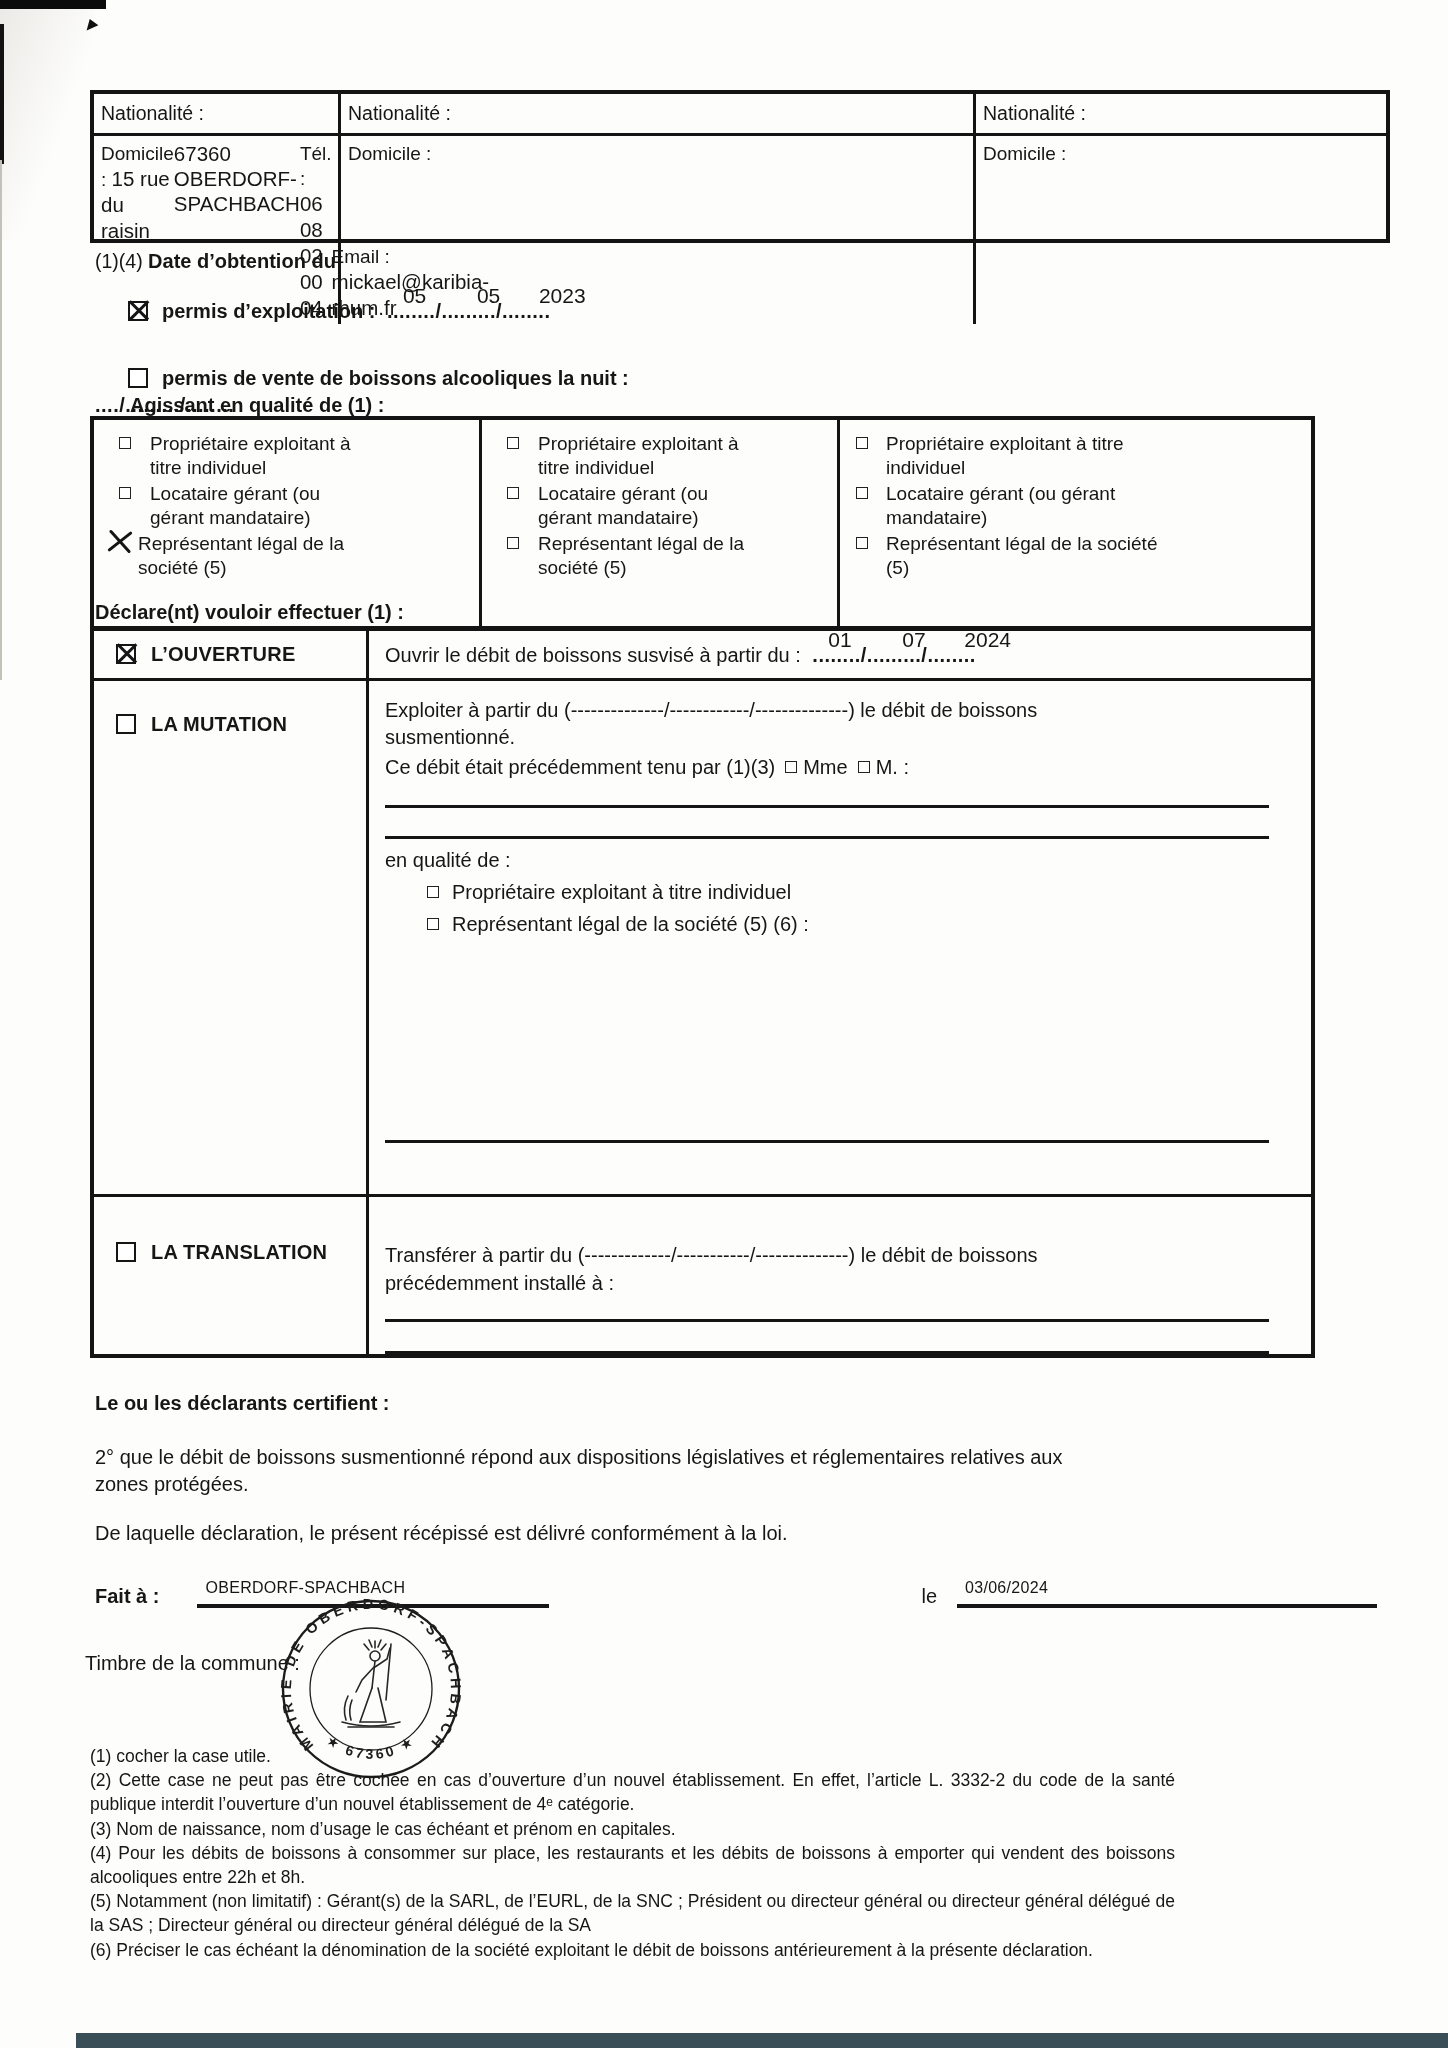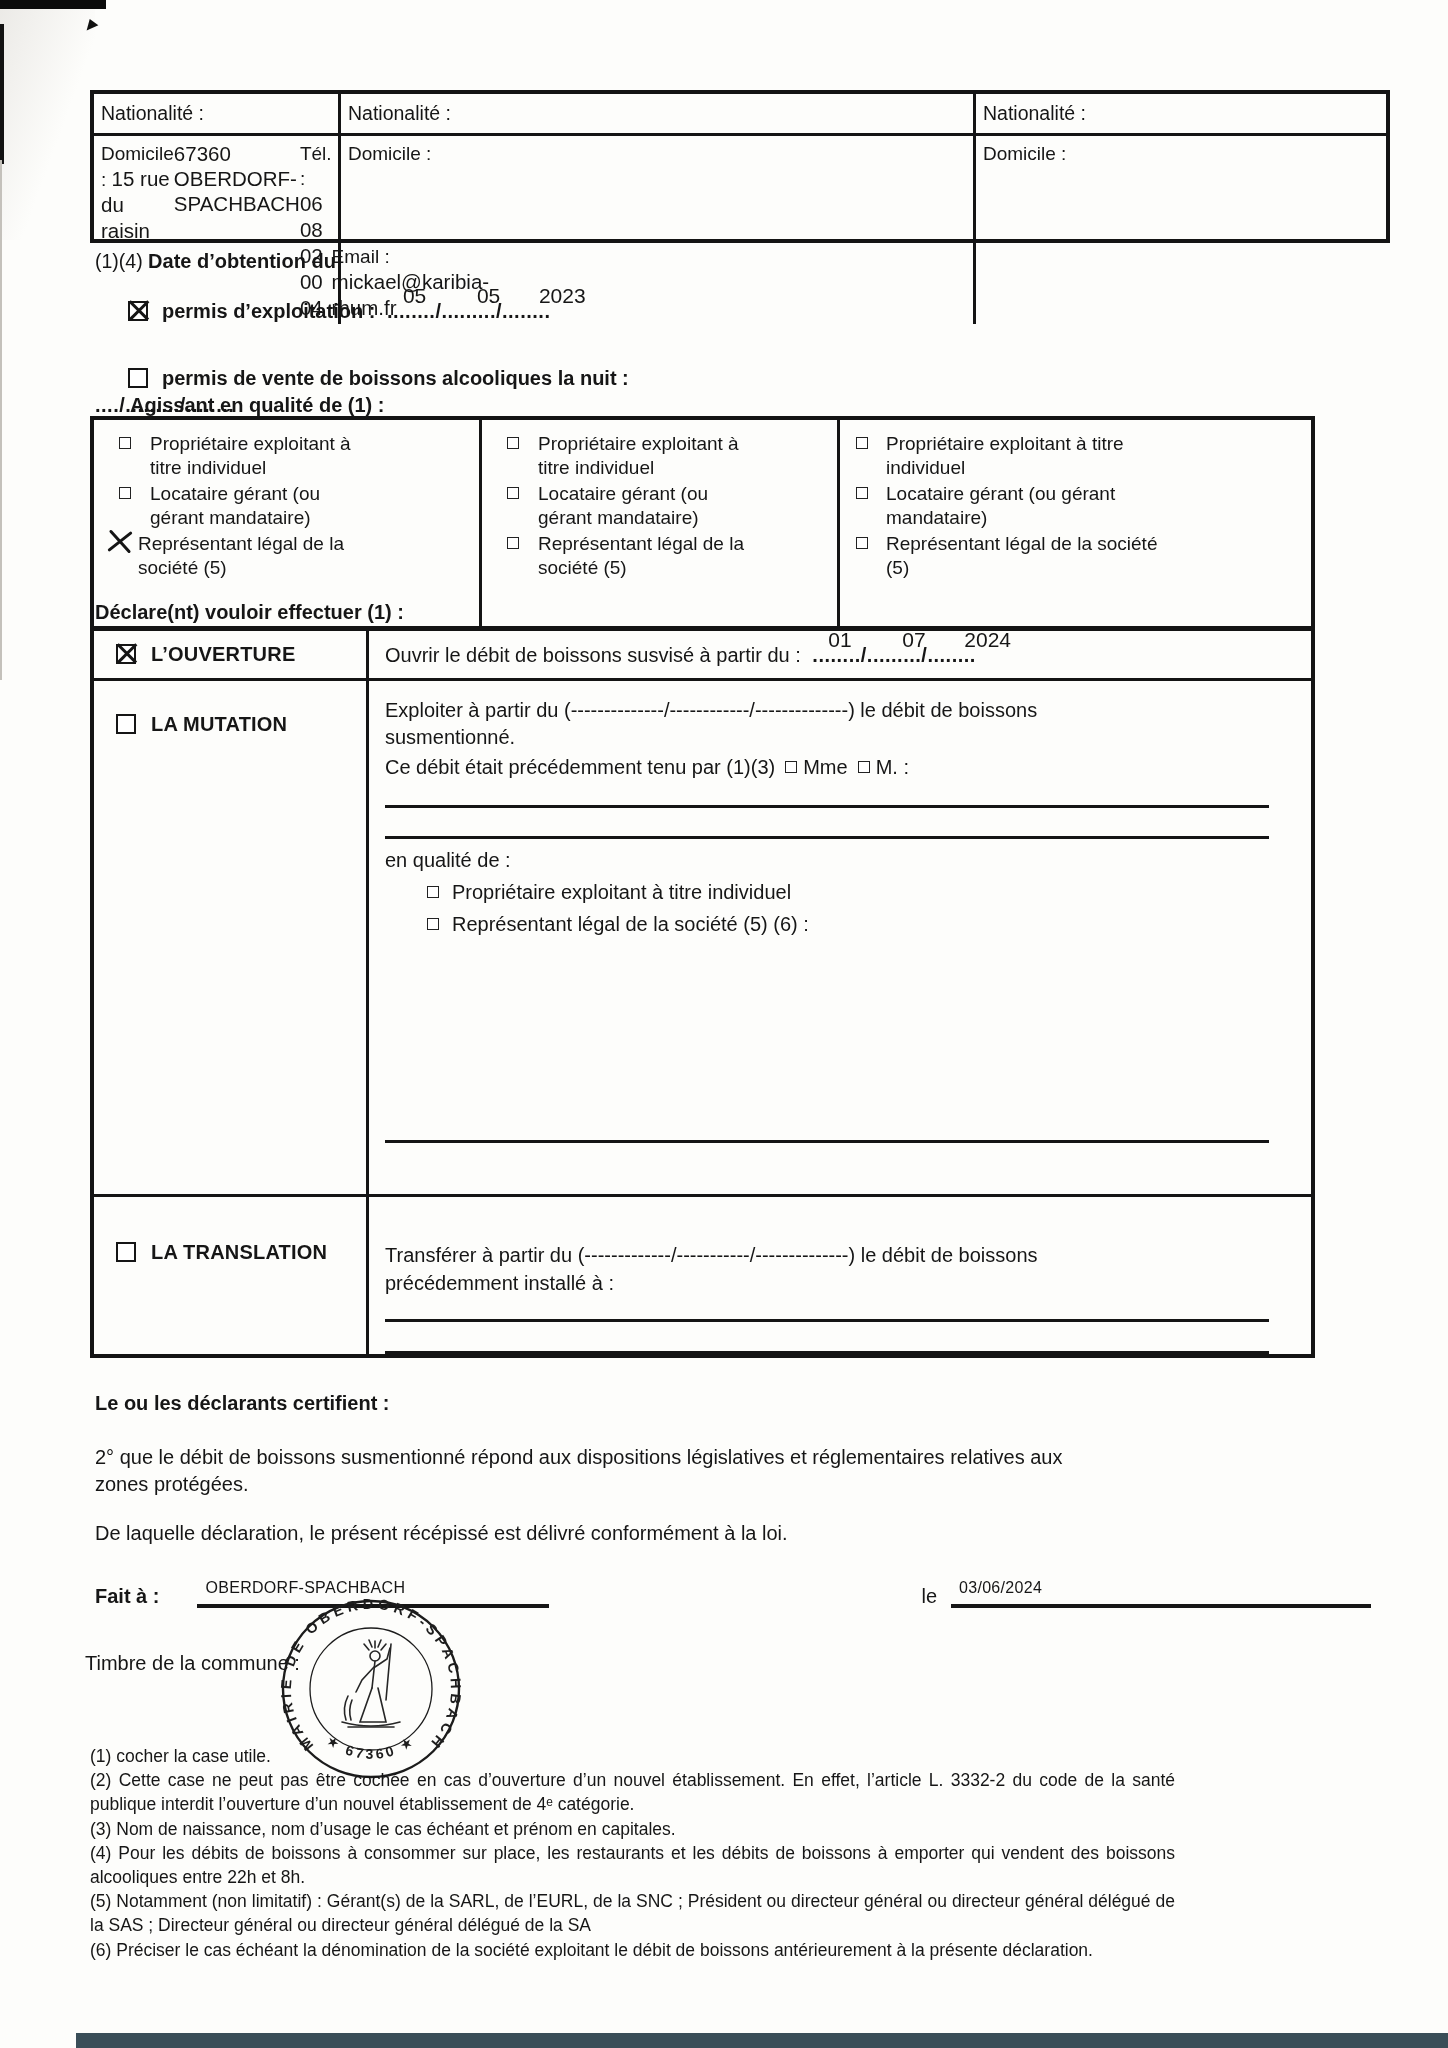--- a/index.html
+++ b/index.html
@@ -105,21 +105,21 @@
   
   .certify { position:absolute; left:95px; top:1390px; width:1000px; line-height:27.5px; }
   .certify .head { margin-bottom:26px; }
   .certify .p3 { margin-top:21px; }
 
   
   .fait-line { position:absolute; left:95px; top:1578px; white-space:nowrap; }
   .sig { display:inline-block; border-bottom:4px solid #161616; height:30px;
          vertical-align:bottom; position:relative; }
   .sig-1 { width:352px; margin-left:38px; }
-  .sig-2 { width:420px; margin-left:14px; }
+  .sig-2 { width:420px; margin-left:20px; }
   .le-label { margin-left:372px; }
   .sig-v { position:absolute; left:8px; bottom:7px; font-size:16px; letter-spacing:.3px; white-space:nowrap; }
 
   .timbre-label { position:absolute; left:85px; top:1652px; font-size:20px; }
   .stamp { position:absolute; left:278px; top:1596px; width:186px; height:186px; }
   .stamp text { fill:#1d1d1d; }
   .stamp-ring { font-size:14.5px; letter-spacing:4.2px; font-weight:bold; }
   .stamp-bot  { font-size:14px; letter-spacing:3px; font-weight:bold; }
 
   

